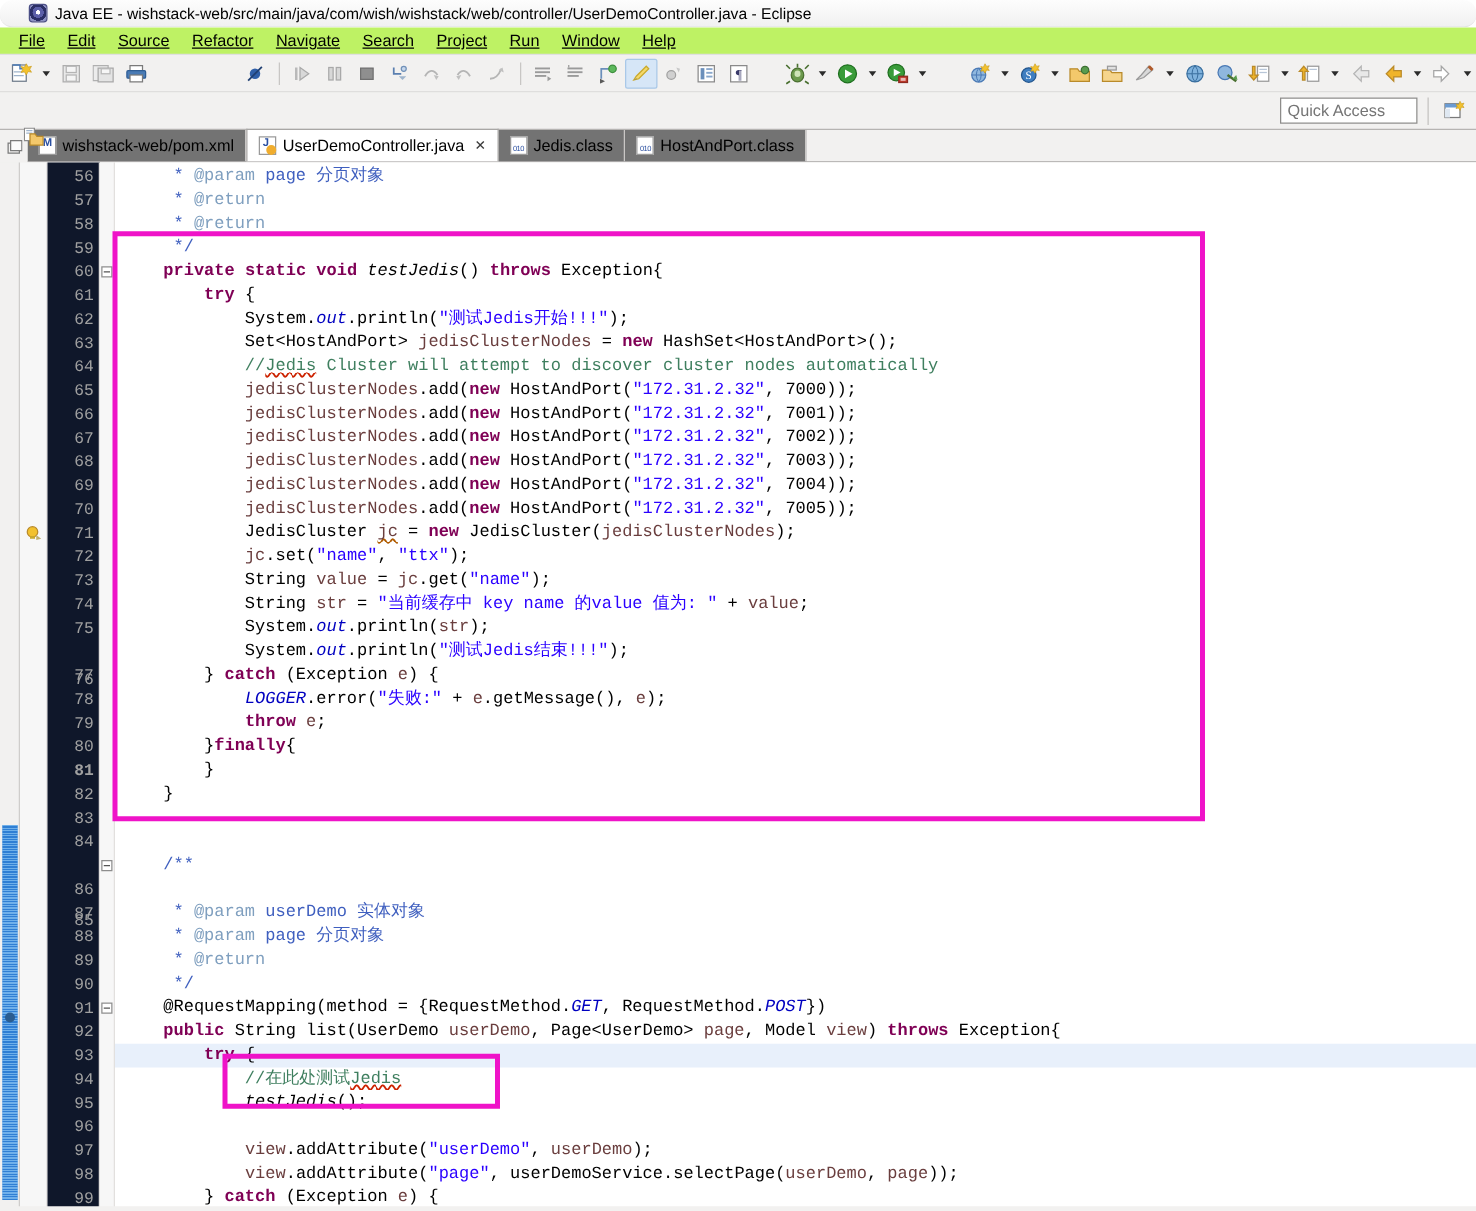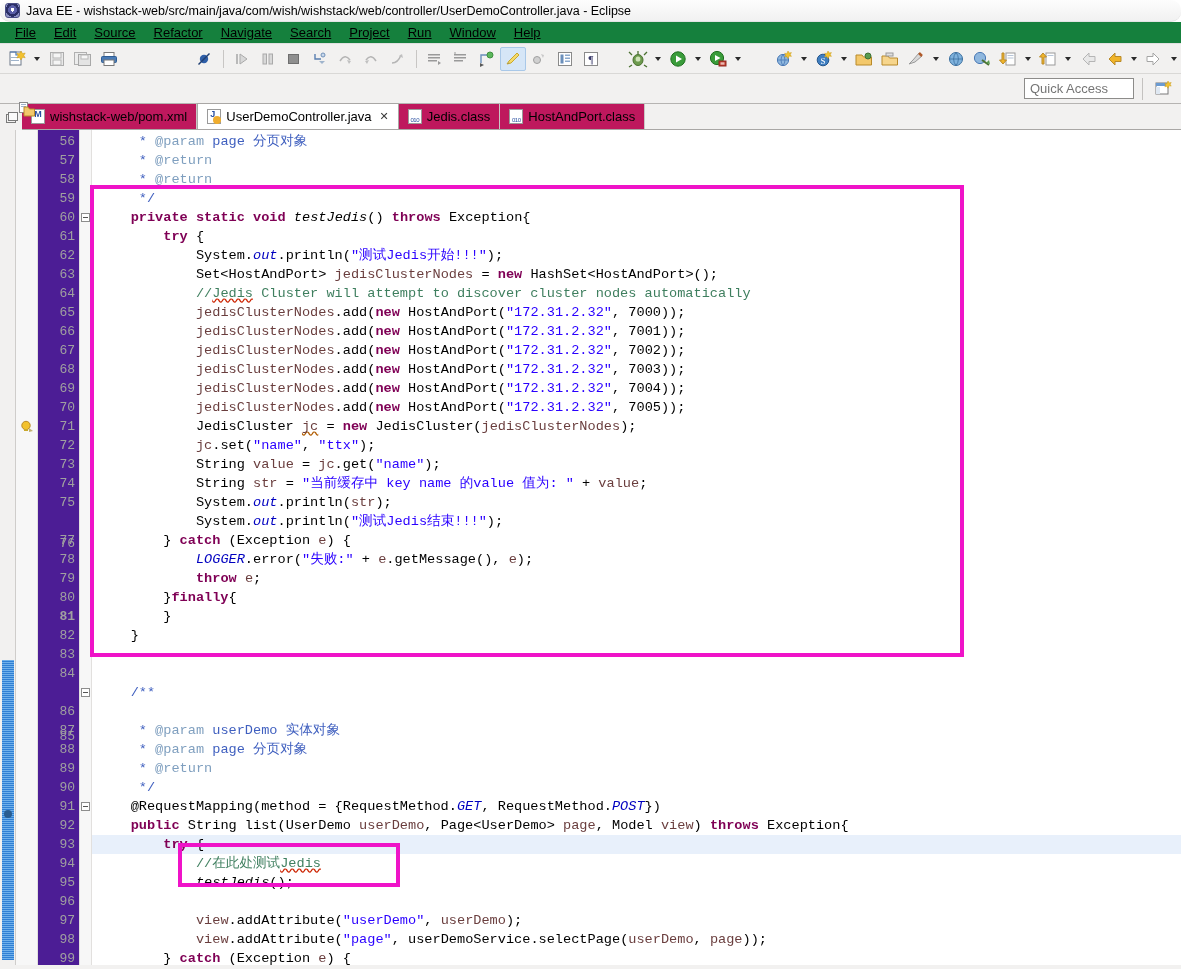--- a/index.html
+++ b/index.html
@@ -12,39 +12,39 @@
     font-size: 13px;
     color: #000;
   }
   #app { position: relative; width: 1181px; height: 969px; }
 
   
   .titlebar {
     height: 22px;
     background: linear-gradient(to bottom,#fdfdfd,#f1f1f1);
     display: flex; align-items: center;
-    padding-left: 5px;
+    padding-left: 23px;
     font-size: 12.5px;
     color: #000;
     border-bottom: 1px solid #e3e3e3;
     border-radius: 10px;
   }
   .ee-icon {
     width: 15px; height: 15px; margin-right: 6px;
     border-radius: 3px;
     background: radial-gradient(circle at 50% 45%, #ffffff 0 18%, #5b5fa8 19% 46%, #2b2f66 47% 70%, #8e92c4 71% 100%);
     border: 1px solid #4b4f86;
     flex: none;
   }
   .title-text { white-space: nowrap; }
 
   
   .menubar {
     height: 22px;
-    background: #15803d;
+    background: #bef264;
     display: flex; align-items: center;
     padding-left: 6px;
     font-size: 13px;
     border-bottom: 1px solid #e0e0e0;
   }
   .menuitem { padding: 2px 9px; cursor: default; white-space: nowrap; }
   .menuitem u { text-decoration: underline; }
 
   
   .toolbar {
@@ -85,21 +85,21 @@
     border-bottom: 1px solid #a9a7a5;
     padding-left: 22px;
   }
   .vleft {
     position:absolute; left:0; top:104px; width:22px; height:26px;
     background:#f2f1f0; display:flex;align-items:center;justify-content:center;
   }
   .tab {
     height: 25px; display:flex; align-items:center; gap:5px;
     padding: 0 9px; font-size: 13px; white-space: nowrap;
-    background:#be185d; border-right:1px solid #c9c7c5;
+    background:#737373; border-right:1px solid #c9c7c5;
     color:#000;
   }
   .tab.active { background:#ffffff; border-top:1px solid #a9a7a5;border-left:1px solid #a9a7a5;border-right:1px solid #a9a7a5; height:26px;}
   .tabclose { color:#3a3a3a; font-size:11px; margin-left:3px;}
   .ficon { width:14px;height:15px;flex:none;position:relative;}
   .ficon.xml { background:#fff;border:1px solid #9a9a9a;}
   .ficon.xml::after{content:"M";position:absolute;left:0;top:-1px;width:100%;text-align:center;font-size:9px;color:#2a4fa0;font-weight:bold;font-family:"Liberation Sans",sans-serif;}
   .ficon.java { background:#fff;border:1px solid #9a9a9a;}
   .ficon.java::after{content:"J";position:absolute;left:2px;top:-1px;font-size:9px;color:#2a4fa0;font-weight:bold;}
   .ficon.java::before{content:"";position:absolute;right:-1px;bottom:-1px;width:8px;height:8px;background:#f0ad2e;border-radius:50%;}
@@ -118,21 +118,21 @@
     background-image: repeating-linear-gradient(0deg,#2f7fd4 0 1px,#6fb0ea 1px 2px);
     background-color:#3b8ddd;
   }
   .scrollthumb .nub {
     position:absolute; left:2px; width:8px;height:8px;border-radius:50%;
     background:#2a5d90;
   }
   .markerbar { width:22px; background:#f7f7f7; position:relative; border-right:1px solid #e2e0de;}
   .bulb { position:absolute; left:4px; width:14px;height:13px;}
   .gutter {
-    width:42px; background:#4c1d95; color:#a0a0a0;
+    width:42px; background:#0f172a; color:#a0a0a0;
     text-align:right; padding-right:4px;
     font-family:"Liberation Mono", monospace; font-size:13px;
     position:relative; border-right:1px solid #e2e0de;
   }
   .foldbar { width:12px; background:#f7f7f7; position:relative; border-right:1px solid #e2e0de;}
   .fold { position:absolute; left:1px; width:9px;height:9px;border:1px solid #8d8d8d;background:#fff;}
   .fold::after{content:"";position:absolute;left:1px;top:3px;width:5px;height:1px;background:#555;}
   .code {
     flex:1; position:relative; overflow:hidden;
     font-family:"Liberation Mono", monospace; font-size:13.6px;

